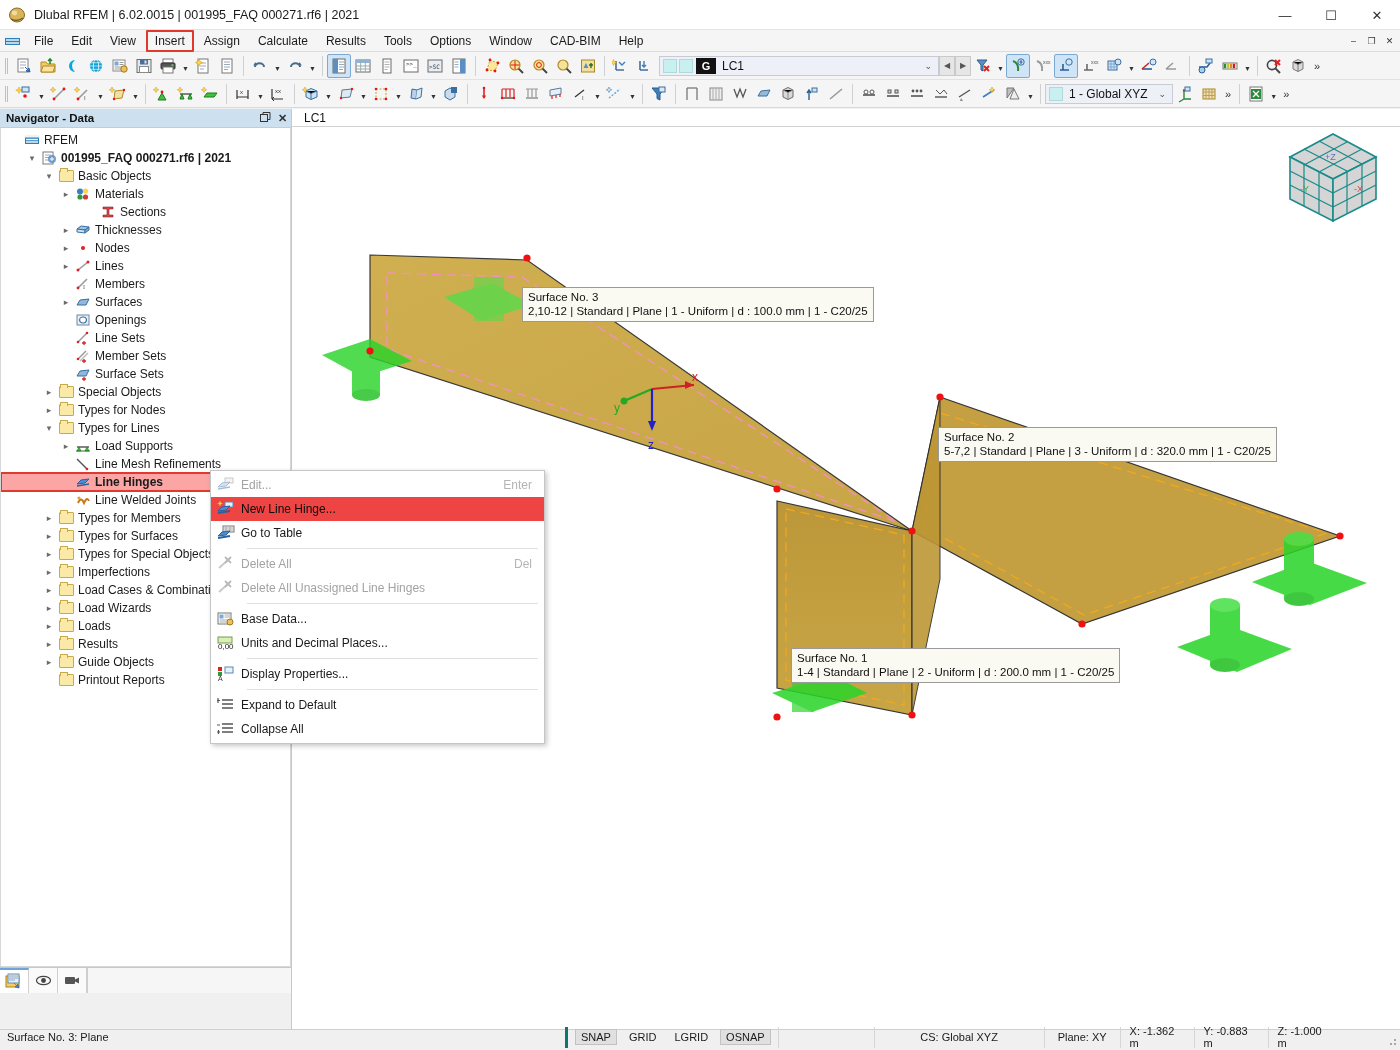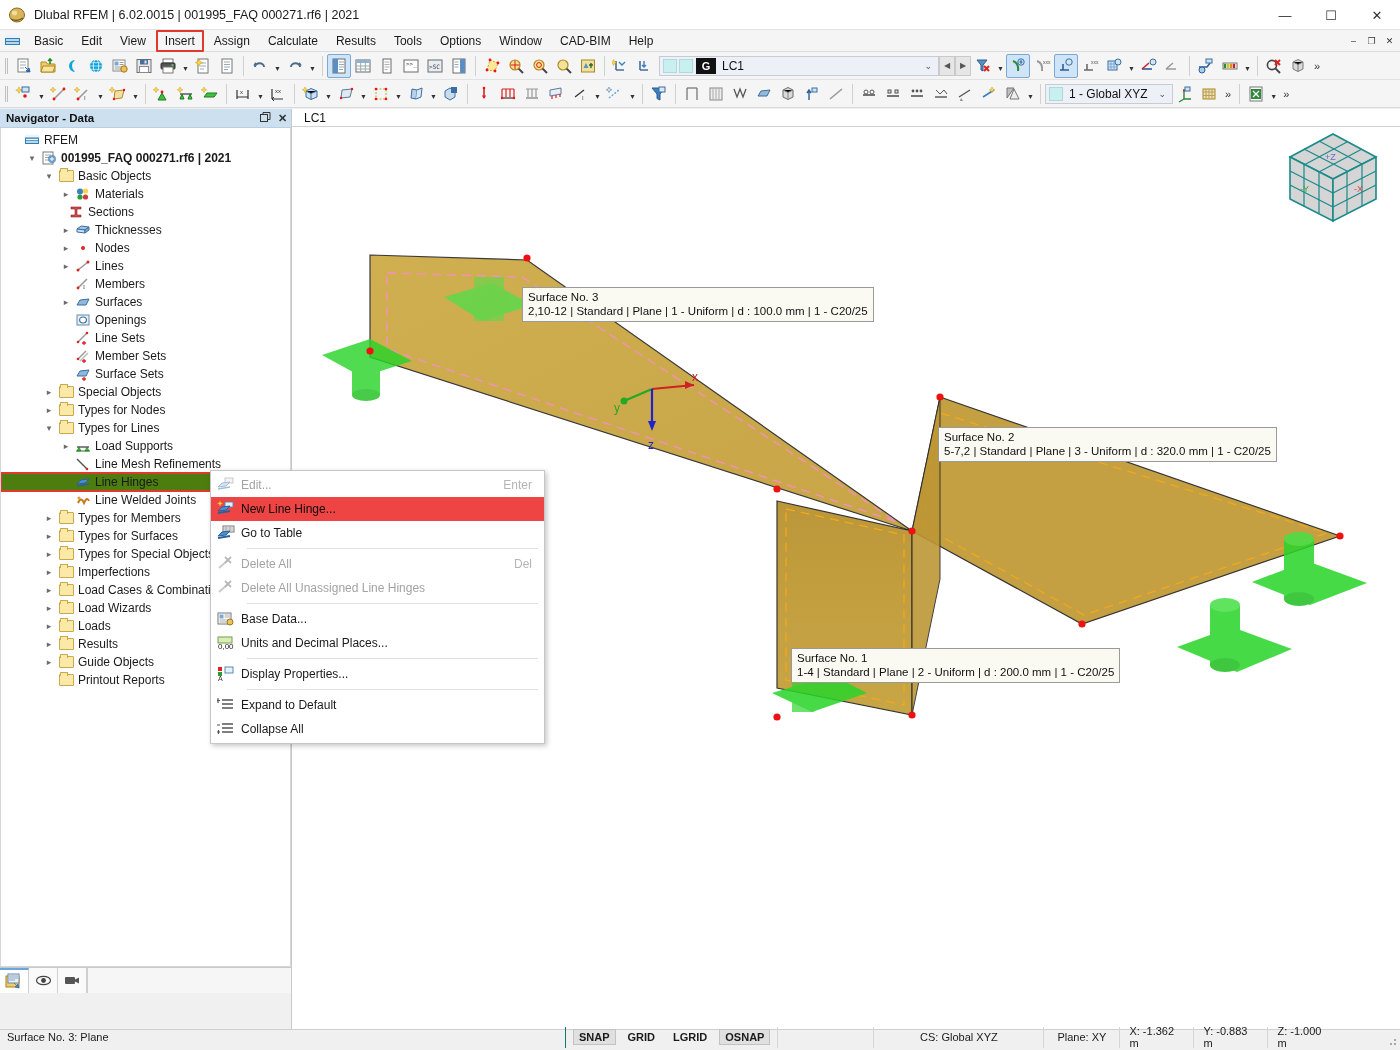--- a/index.html
+++ b/index.html
@@ -113,21 +113,21 @@
   .nav-header .sp { flex:1; }
   .nav-header .hbtn { width:17px; text-align:center; font-size:11px; color:#333; }
   .nav-tree { flex:1; overflow:hidden; padding-top:3px; background:#fff;
               border:1px solid #d7d7d7; border-top:none; margin:0; }
   .trow { display:flex; align-items:center; height:18px; white-space:nowrap; position:relative; }
   .tw { width:16px; height:18px; display:flex; align-items:center; justify-content:center; flex:none; }
   .tw .arr { font-size:9px; color:#6b6b6b; }
   .ticon { width:18px; height:16px; flex:none; display:flex; align-items:center; justify-content:center; }
   .tlabel { font-size:12px; color:#1a1a1a; padding-left:3px; }
   .tlabel.bold { font-weight:bold; }
-  .trow.sel { background:#4d7c0f; }
+  .trow.sel { background:#fca5a5;font-weight:bold; }
   .trow.sel-outline { outline:2px solid #e03a2f; outline-offset:-1px; }
   .folder {
     width:15px; height:12px; background:#fbe9a8; border:1px solid #caa94a; border-radius:1px;
     position:relative;
   }
   .folder::before {
     content:''; position:absolute; left:0; top:-3px; width:6px; height:3px;
     background:#fbe9a8; border:1px solid #caa94a; border-bottom:none; border-radius:1px 1px 0 0;
   }
 
@@ -226,21 +226,21 @@
 
   <div class="menubar">
     <span class="menu-sysicon">
       <svg width="20" height="16" viewBox="0 0 20 16">
         <rect x="2" y="3" width="15" height="10" fill="#2f7fb5"></rect>
         <rect x="2" y="3" width="15" height="3" fill="#eaf3fa"></rect>
         <path d="M3 8 L16 8" stroke="#eaf3fa" stroke-width="1.5"></path>
         <path d="M3 11 L16 11" stroke="#eaf3fa" stroke-width="1.5"></path>
       </svg>
     </span>
-    <span class="mi">Basic</span>
+    <span class="mi">File</span>
     <span class="mi">Edit</span>
     <span class="mi">View</span>
     <span class="mi highlight">Insert</span>
     <span class="mi">Assign</span>
     <span class="mi">Calculate</span>
     <span class="mi">Results</span>
     <span class="mi">Tools</span>
     <span class="mi">Options</span>
     <span class="mi">Window</span>
     <span class="mi">CAD-BIM</span>
@@ -857,21 +857,21 @@
           <span class="ticon">
             <svg width="16" height="14" viewBox="0 0 16 14">
               <circle cx="5" cy="4.5" r="3" fill="#3a7fc0"></circle>
               <circle cx="10.5" cy="4" r="2.6" fill="#ffd34d"></circle>
               <circle cx="5" cy="10" r="2.6" fill="#2a9a3a"></circle>
               <circle cx="10.5" cy="10" r="2.6" fill="#d23a3a"></circle>
             </svg>
           </span>
           <span class="tlabel">Materials</span>
         </div>
-        <div class="trow" style="padding-left: 50px;">
+        <div class="trow" style="padding-left: 50px; margin-left: 32px;">
           <span class="tw"></span>
           <span class="ticon">
             <svg width="16" height="14" viewBox="0 0 16 14">
               <path d="M3 2h10v2H9v6h4v2H3v-2h4V4H3z" fill="#d24a4a" stroke="#8a2020" stroke-width="0.6"></path>
             </svg>
           </span>
           <span class="tlabel">Sections</span>
         </div>
         <div class="trow" style="padding-left: 57px;">
           <span class="tw">
@@ -1391,21 +1391,21 @@
             <path d="M0 4h3M1.5 9v4M0 11h3" stroke="#555" stroke-width="1.2"></path>
           </svg>
         </span>
         <span class="ctext">Collapse All</span>
         <span class="cacc"></span>
       </div>
     </div>
 
   <div class="statusbar">
     <span class="sb-msg">Surface No. 3: Plane</span>
-    <span class="sb-cell" style="border-left:1px solid #0f766e; padding:0 4px;font-weight:bold;">
+    <span class="sb-cell" style="border-left:3px solid #0f766e; padding:0 4px;">
       <span class="sb-toggle on">SNAP</span>
       <span class="sb-toggle">GRID</span>
       <span class="sb-toggle">LGRID</span>
       <span class="sb-toggle on">OSNAP</span>
     </span>
     <span class="sb-cell" style="width:96px;"></span>
     <span class="sb-cell" style="width:170px; justify-content:center;">CS: Global XYZ</span>
     <span class="sb-cell" style="width:76px; justify-content:center;">Plane: XY</span>
     <span class="sb-cell" style="width:74px;">X: -1.362 m</span>
     <span class="sb-cell" style="width:74px;">Y: -0.883 m</span>

